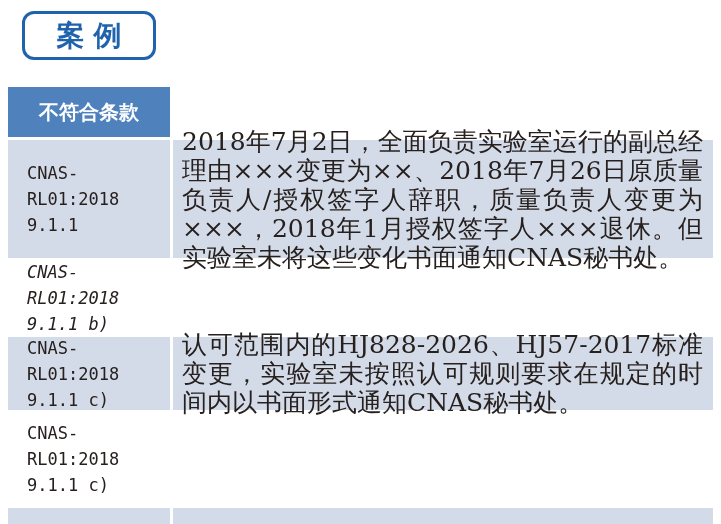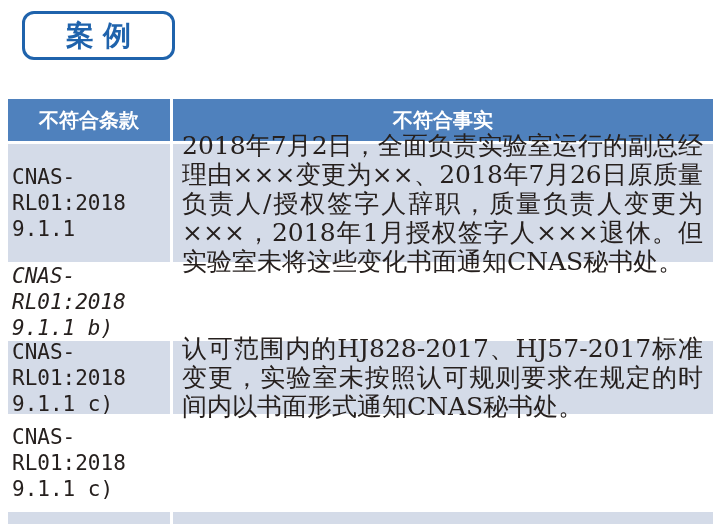--- a/index.html
+++ b/index.html
@@ -6,21 +6,21 @@
   .page{
     position:relative;
     width:721px;height:524px;
     overflow:hidden;
     background:#fff;
     font-family:"DejaVu Serif", serif;
   }
   
   .badge{
     margin:11px 0 0 22px;
-    width:153px;height:49px;
+    width:134px;height:49px;
     border:3px solid var(--badge-blue,#1F63AC);
     border-radius:12px;
     box-sizing:border-box;
     display:flex;align-items:center;justify-content:center;
     background:#fff;
   }
   .badge-label{
     color:var(--badge-blue,#1F63AC);
     font-family:"Liberation Sans", sans-serif;
     font-weight:bold;
@@ -39,36 +39,36 @@
     margin-top:3px;
   }
   .trow.first{margin-top:0;}
   .cell{
     box-sizing:border-box;
   }
   .c1{width:162px;margin-right:3px;}
   .c2{width:540px;}
   
   .hrow .cell{
-    height:42px;
+    height:50px;
     background:var(--header-bg,#4F81BD);
     color:var(--header-text,#FFFFFF);
     font-family:"Liberation Sans", sans-serif;
     font-weight:bold;
     font-size:20px;
-    display:flex;align-items:center;justify-content:center;margin-top:12px;
+    display:flex;align-items:center;justify-content:center;
   }
   
   .band{background:var(--band-bg,#D4DBE8);}
   .plain{background:#FFFFFF;}
   .clause{
     display:flex;align-items:center;
-    padding:0 2px 0 4px;
+    padding:0 2px 0 19px;
     font-family:"DejaVu Sans Mono", monospace;
-    font-size:21px;line-height:26px;
+    font-size:17px;line-height:26px;
     color:var(--body-text,#26201E);
   }
   .fact{
     display:flex;align-items:center;
     padding:0 10px 0 9px;
   }
   .fact .txt{
     width:100%;
     text-align:justify;
     font-size:25px;line-height:29px;
@@ -87,38 +87,37 @@
 <div class="page">
 
   <div class="badge">
     <span class="badge-label">案例</span>
   </div>
 
   <div class="tbl">
 
     <div class="trow hrow first">
       <div class="cell c1">不符合条款</div>
-      <div class="cell c2">不符合事实</div>
     </div>
 
     <div class="trow r0">
       <div class="cell c1 band clause">CNAS-RL01:2018 9.1.1</div>
       <div class="cell c2 band fact">
         <span class="txt">2018年7月2日，全面负责实验室运行的副总经理由×××变更为××、2018年7月26日原质量负责人/授权签字人辞职，质量负责人变更为×××，2018年1月授权签字人×××退休。但实验室未将这些变化书面通知CNAS秘书处。</span>
       </div>
     </div>
 
     <div class="trow r1">
       <div class="cell c1 plain clause">CNAS-RL01:2018 9.1.1 b)</div>
     </div>
 
     <div class="trow r2">
       <div class="cell c1 band clause">CNAS-RL01:2018 9.1.1 c)</div>
       <div class="cell c2 band fact">
-        <span class="txt">认可范围内的HJ828-2017、HJ57-2017标准变更，实验室未按照认可规则要求在规定的时间内以书面形式通知CNAS秘书处。</span>
+        <span class="txt">认可范围内的HJ828-2026、HJ57-2017标准变更，实验室未按照认可规则要求在规定的时间内以书面形式通知CNAS秘书处。</span>
       </div>
     </div>
 
     <div class="trow r3">
       <div class="cell c1 plain clause">CNAS-RL01:2018 9.1.1 c)</div>
     </div>
 
     <div class="trow r4">
       <div class="cell c1 band"></div>
       <div class="cell c2 band"></div>

